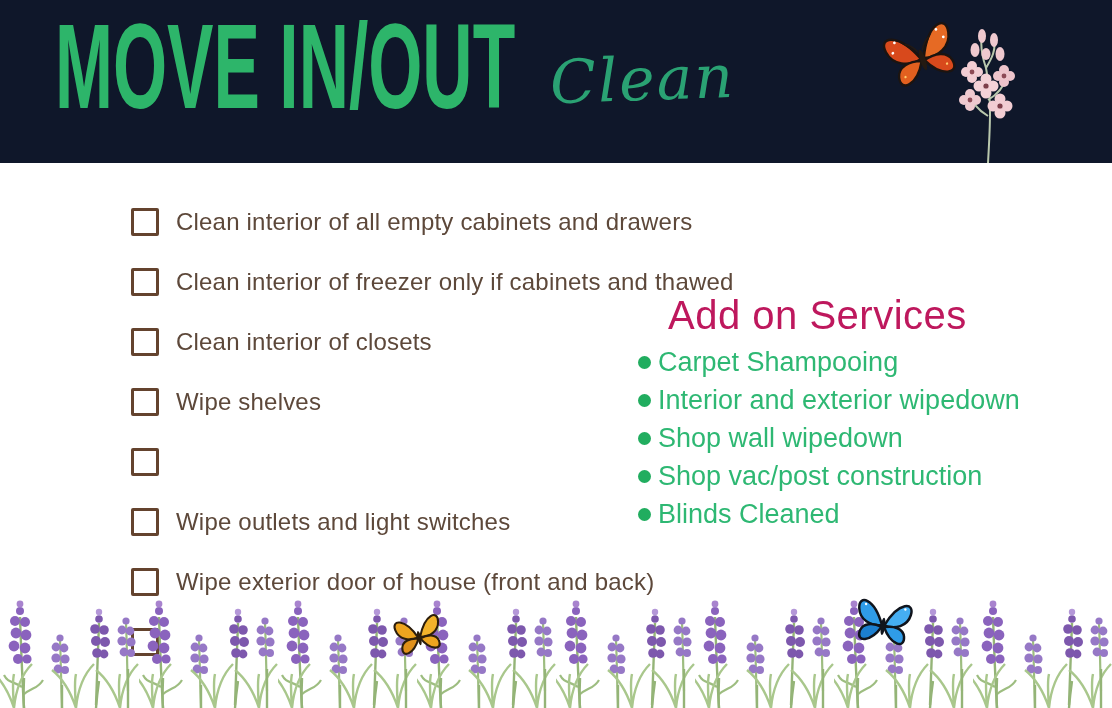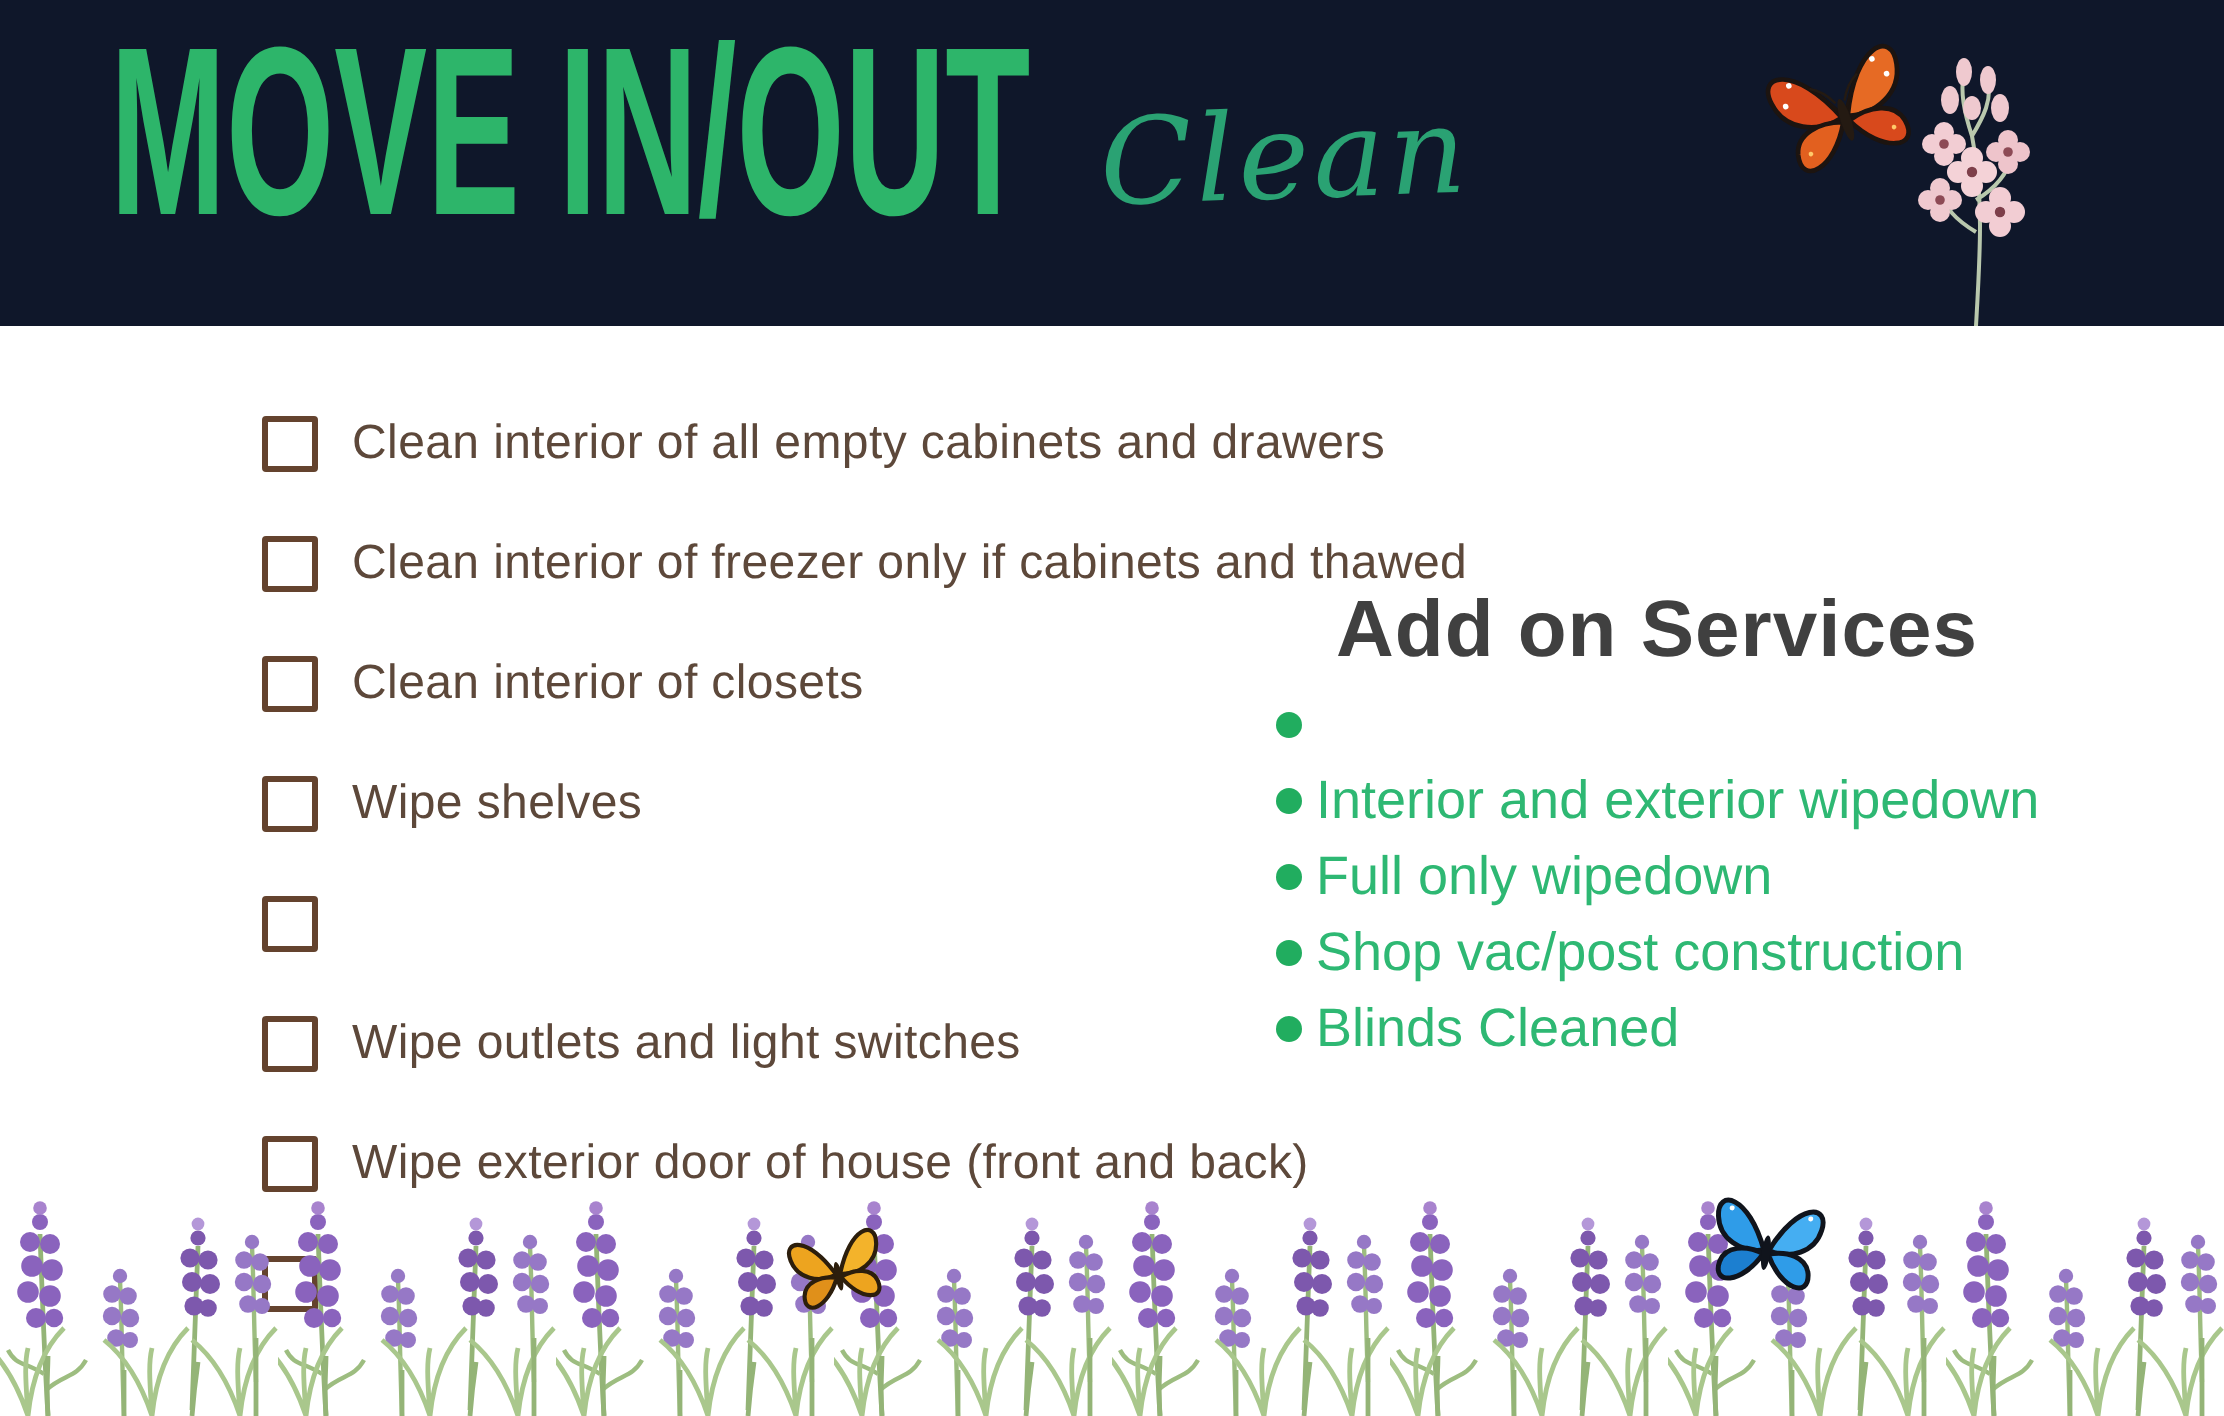--- a/index.html
+++ b/index.html
@@ -42,22 +42,22 @@
     width:28px; height:28px; flex:0 0 28px;
     border:3px solid #64432e; border-radius:2px; background:#ffffff;
     margin-right:17px;
   }
   .check-label{
     font-size:24px; color:#5d483a; white-space:nowrap; letter-spacing:0.2px;
   }
   
   .addons{ position:absolute; left:638px; top:293px; width:470px; }
   .addons h2{
-    margin-left:30px; font-size:40px; font-weight:bold;
-    color:#404040; letter-spacing:0.5px; white-space:nowrap;
+    margin-left:30px; font-size:40px; font-weight:normal;
+    color:#be185d; letter-spacing:0.5px; white-space:nowrap;
   }
   .addon-list{ list-style:none; margin-top:5px; }
   .addon-item{ display:flex; align-items:center; height:38px; }
   .dot{
     width:13px; height:13px; border-radius:50%;
     background:#21ad5f; margin-right:7px; flex:0 0 13px;
   }
   .addon-label{
     font-size:27px; color:#2eb873; font-weight:500; white-space:nowrap;
   }
@@ -175,28 +175,29 @@
     <li class="check-row">
       <span class="checkbox"></span>
     </li>
   </ul>
 
   <section class="addons">
     <h2>Add on Services</h2>
     <ul class="addon-list">
       <li class="addon-item">
         <span class="dot"></span>
+        <span class="addon-label">Carpet Shampooing</span>
       </li>
       <li class="addon-item">
         <span class="dot"></span>
         <span class="addon-label">Interior and exterior wipedown</span>
       </li>
       <li class="addon-item">
         <span class="dot"></span>
-        <span class="addon-label">Full only wipedown</span>
+        <span class="addon-label">Shop wall wipedown</span>
       </li>
       <li class="addon-item">
         <span class="dot"></span>
         <span class="addon-label">Shop vac/post construction</span>
       </li>
       <li class="addon-item">
         <span class="dot"></span>
         <span class="addon-label">Blinds Cleaned</span>
       </li>
     </ul>

